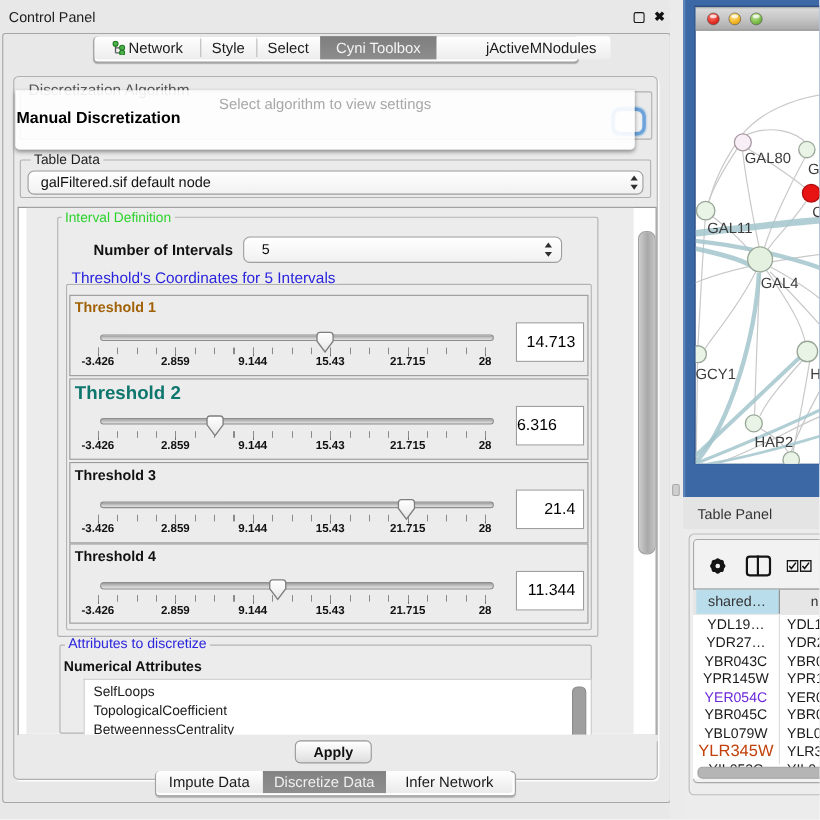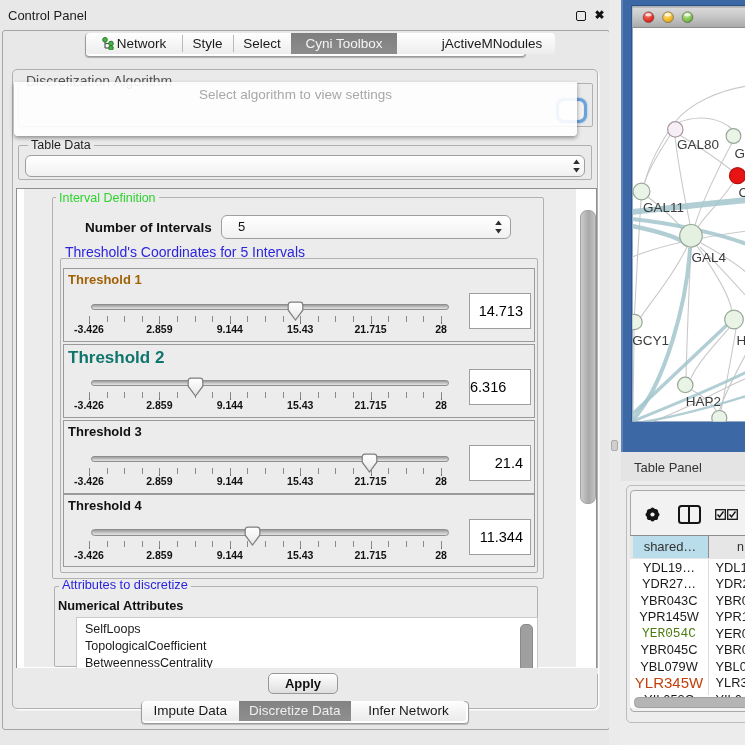--- a/index.html
+++ b/index.html
@@ -26,21 +26,21 @@
 <div class="abs" style="left:233px;top:33px;width:58px;height:21px;background:linear-gradient(#ffffff,#f4f4f4 60%,#ededed);color:#1a1a1a;font-size:13.5px;text-align:center;line-height:21px;">Select</div>
 <div class="abs" style="left:291px;top:33px;width:106px;height:21px;background:linear-gradient(#7e7e7e,#8d8d8d);color:#f4f4f4;font-size:13.5px;text-align:center;line-height:21px;">Cyni Toolbox</div>
 <div class="abs" style="left:397px;top:33px;width:126px;height:21px;background:linear-gradient(#ffffff,#f4f4f4 60%,#ededed);color:#1a1a1a;border-radius:0 3.5px 3.5px 0;font-size:13.5px;text-align:center;line-height:21px;padding-left:32px;">jActiveMNodules</div>
 <div class="abs" style="left:182px;top:35px;width:1px;height:17px;background:#b9b9b9;"></div>
 <div class="abs" style="left:233px;top:35px;width:1px;height:17px;background:#b9b9b9;"></div>
 <div class="abs" style="left:18px;top:83px;width:573px;height:42px;border:1px solid #b0b0b0;border-radius:2px;"></div>
 <div class="fsleg" style="left:23px;top:75px;font-size:14px;color:#555;background:#eaeaea;">Discretization Algorithm</div>
 <div class="abs" style="left:556px;top:97.5px;width:25px;height:19px;border:3px solid #6ba3da;border-radius:8px;background:#f2f2f2;box-shadow:0 0 2px #7aaede, inset 0 0 1px #7aaede;"></div>
 <div class="abs" style="left:18px;top:145px;width:572px;height:33px;border:1px solid #b0b0b0;border-radius:2px;"></div>
 <div class="fsleg" style="left:28px;top:139px;font-size:12.5px;color:#1e1e1e;background:#eaeaea;">Table Data</div>
-<div class="abs" style="left:25px;top:154.5px;width:558px;height:20px;border:1px solid #9f9f9f;border-radius:6px;background:linear-gradient(#ffffff,#f1f1f1);font-size:13.2px;color:#111;line-height:20px;"><svg class="abs" style="left:546px;top:2px;" width="9" height="16" viewBox="0 0 9 16">
+<div class="abs" style="left:25px;top:154.5px;width:558px;height:20px;border:1px solid #9f9f9f;border-radius:6px;background:linear-gradient(#ffffff,#f1f1f1);font-size:13.2px;color:#111;line-height:20px;"><span style="padding-left:11px;">galFiltered.sif default node</span><svg class="abs" style="left:546px;top:2px;" width="9" height="16" viewBox="0 0 9 16">
       <path d="M4.5 1.5 L7.8 6 L1.2 6 Z" fill="#2e2e2e"></path>
       <path d="M4.5 14.5 L7.8 10 L1.2 10 Z" fill="#2e2e2e"></path>
     </svg></div>
 <div class="abs" style="left:16px;top:188px;width:579px;height:479px;border:1px solid #8f8f8f;background:#fff;"></div>
 <div class="abs" style="left:24px;top:188.5px;width:552px;height:478px;background:#ececec;"></div>
 <div class="abs" style="left:580px;top:210px;width:14px;height:292px;border:1px solid #a2a2a2;border-radius:7px;background:linear-gradient(90deg,#cccccc,#a9a9a9 55%,#c2c2c2);"></div>
 <div class="abs" style="left:52px;top:197px;width:490px;height:380px;border:1px solid #b2b2b2;border-radius:2px;"></div>
 <div class="fsleg" style="left:56px;top:191.5px;font-size:12.5px;color:#2ed32e;">Interval Definition</div>
 <div class="abs" style="left:85px;top:220px;font-size:13.5px;font-weight:bold;color:#111;">Number of Intervals</div>
 <div class="abs" style="left:221px;top:214.5px;width:288px;height:22px;border:1px solid #9f9f9f;border-radius:6px;background:linear-gradient(#ffffff,#f1f1f1);font-size:13px;color:#111;line-height:22px;"><span style="padding-left:16px;">5</span><svg class="abs" style="left:271.5px;top:3px;" width="9" height="16" viewBox="0 0 9 16">
@@ -269,27 +269,28 @@
 <div class="abs" style="left:630px;top:558.5px;width:115px;height:149px;background:#fff;overflow:hidden;">
     <div class="abs" style="left:78px;top:0;width:1px;height:136px;background:#dcdcdc;"></div>
     <div class="abs" style="left:0;top:1.5px;width:78px;font-size:12.8px;color:#1a1a1a;text-align:center;line-height:16.45px;">YDL19…</div>
     <div class="abs" style="left:85.5px;top:1.5px;font-size:12.8px;color:#1a1a1a;line-height:16.45px;">YDL1</div>
     <div class="abs" style="left:0;top:17.95px;width:78px;font-size:12.8px;color:#1a1a1a;text-align:center;line-height:16.45px;">YDR27…</div>
     <div class="abs" style="left:85.5px;top:17.95px;font-size:12.8px;color:#1a1a1a;line-height:16.45px;">YDR2</div>
     <div class="abs" style="left:0;top:34.4px;width:78px;font-size:12.8px;color:#1a1a1a;text-align:center;line-height:16.45px;">YBR043C</div>
     <div class="abs" style="left:85.5px;top:34.4px;font-size:12.8px;color:#1a1a1a;line-height:16.45px;">YBR0</div>
     <div class="abs" style="left:0;top:50.849999999999994px;width:78px;font-size:12.8px;color:#1a1a1a;text-align:center;line-height:16.45px;">YPR145W</div>
     <div class="abs" style="left:85.5px;top:50.849999999999994px;font-size:12.8px;color:#1a1a1a;line-height:16.45px;">YPR1</div>
-    <div class="abs" style="left:0;top:67.3px;width:78px;font-size:12.8px;color:#4d7c0f;text-align:center;line-height:16.45px;font-family:Liberation Mono, monospace;">YER054C</div>
+    <div class="abs" style="left:0;top:67.3px;width:78px;font-size:12.8px;color:#6d28d9;text-align:center;line-height:16.45px;">YER054C</div>
     <div class="abs" style="left:85.5px;top:67.3px;font-size:12.8px;color:#1a1a1a;line-height:16.45px;">YER0</div>
     <div class="abs" style="left:0;top:83.75px;width:78px;font-size:12.8px;color:#1a1a1a;text-align:center;line-height:16.45px;">YBR045C</div>
     <div class="abs" style="left:85.5px;top:83.75px;font-size:12.8px;color:#1a1a1a;line-height:16.45px;">YBR0</div>
     <div class="abs" style="left:0;top:100.19999999999999px;width:78px;font-size:12.8px;color:#1a1a1a;text-align:center;line-height:16.45px;">YBL079W</div>
     <div class="abs" style="left:85.5px;top:100.19999999999999px;font-size:12.8px;color:#1a1a1a;line-height:16.45px;">YBL0</div>
     <div class="abs" style="left:0;top:116.64999999999999px;width:78px;font-size:15px;color:#c2410c;text-align:center;line-height:16.45px;">YLR345W</div>
     <div class="abs" style="left:85.5px;top:116.64999999999999px;font-size:12.8px;color:#1a1a1a;line-height:16.45px;">YLR3</div>
     <div class="abs" style="left:0;top:133.1px;width:78px;font-size:12.8px;color:#1a1a1a;text-align:center;line-height:16.45px;">YIL052C</div>
     <div class="abs" style="left:85.5px;top:133.1px;font-size:12.8px;color:#1a1a1a;line-height:16.45px;">YIL0</div>
   </div>
 <div class="abs" style="left:634px;top:696.5px;width:115px;height:9px;border-radius:4.5px;background:#b5b5b5;border:1px solid #a2a2a2;"></div>
 <div class="abs" style="left:14px;top:81.5px;width:563px;height:54.5px;background:rgba(255,255,255,0.9);border-radius:0 0 4px 4px;box-shadow:0 2px 4px rgba(0,0,0,0.4);z-index:50;">
     <div style="position:absolute;left:0;top:5px;width:100%;text-align:center;font-size:13.5px;color:#a8a8a8;">Select algorithm to view settings</div>
+    <div style="position:absolute;left:1px;top:18.5px;font-size:14.5px;font-weight:bold;color:#000;">Manual Discretization</div>
   </div>
 
 </body></html>

